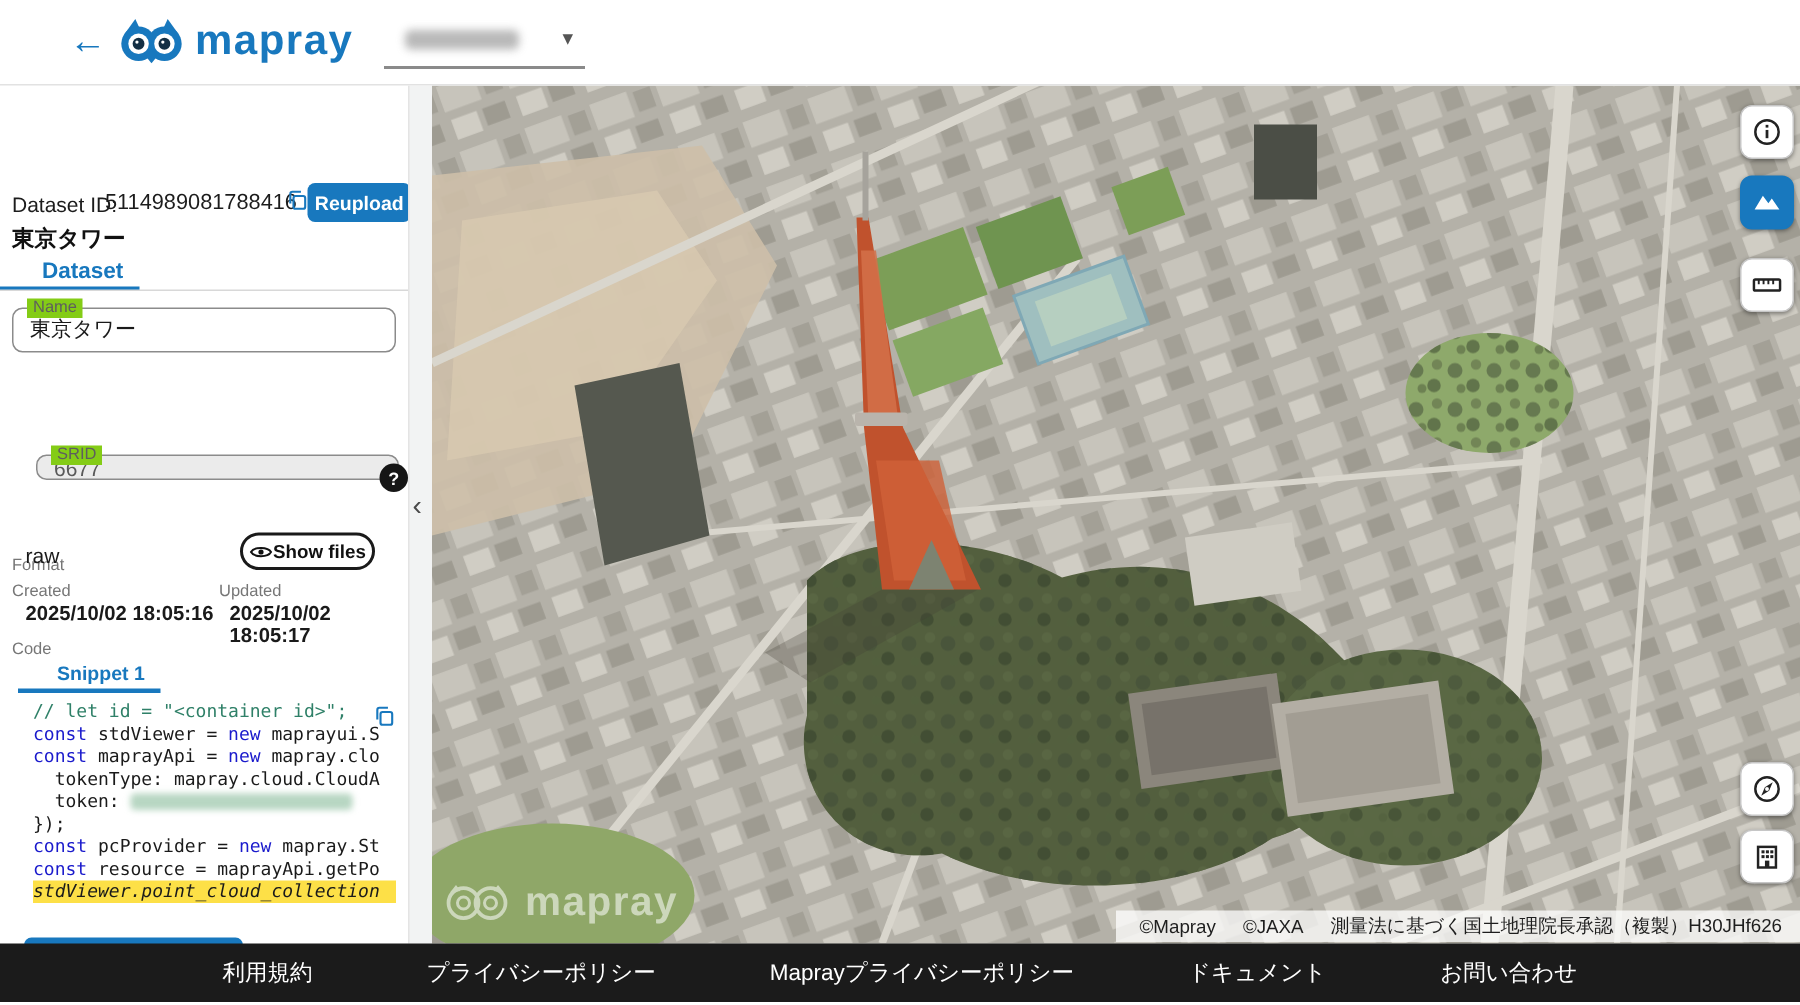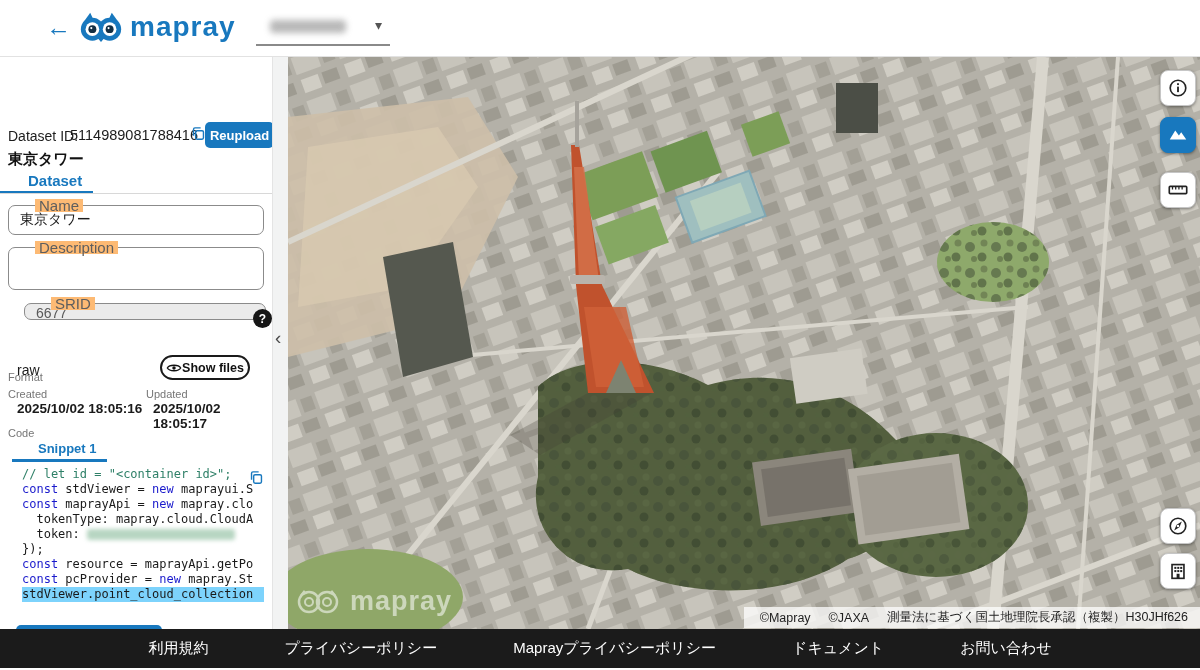--- a/index.html
+++ b/index.html
@@ -22,21 +22,21 @@
   .copy-ic { cursor:pointer; }
   .copy-id { position:absolute; left:190px; top:68px; }
   .btn-blue { background:#1878be; color:#fff; font-weight:bold; font-size:13px; border:none; border-radius:5px; cursor:pointer; font-family:inherit; }
   .reupload { position:absolute; left:205px; top:65px; width:69px; height:26px; }
   .ds-title { position:absolute; left:8px; top:93px; font-size:15px; font-weight:bold; color:#111; }
   .tab { position:absolute; left:28px; top:115px; font-size:15px; font-weight:bold; color:#1878be; cursor:pointer; }
   .tab-underline { position:absolute; left:0; top:134px; width:93px; height:3px; background:#1878be; }
   .tab-border { position:absolute; left:0; top:136px; width:272px; border-top:1px solid #d8d8d8; }
 
   .field { position:absolute; border:1px solid #8b8b8b; border-radius:7px; background:#fff; }
-  .flabel { position:absolute; top:-7px; left:26px; font-size:15px; color:#5e5e5e; background:#fdba74; padding:0 4px; line-height:13px; }
+  .flabel { position:absolute; top:-7px; left:9px; font-size:11px; color:#5e5e5e; background:#84cc16; padding:0 4px; line-height:13px; }
   .field input, .field textarea { width:100%; height:100%; border:none; outline:none; background:transparent; font-family:inherit; font-size:14px; color:#1a1a1a; padding:5px 11px; resize:none; border-radius:7px; }
   .f-name { left:8px; top:148px; width:256px; height:30px; }
   .f-desc { left:8px; top:190px; width:256px; height:43px; }
   .f-srid { left:8px; top:246px; width:242px; height:17px; background:#ebebeb;margin-left:16px; }
   .f-srid input { color:#595959; }
   .qmark { position:absolute; left:253px; top:252px; width:19px; height:19px; border-radius:50%; background:#161616; color:#fff; font-size:12px; font-weight:bold; display:flex; align-items:center; justify-content:center; cursor:pointer; }
 
   .small-label { position:absolute; font-size:11px; color:#767676; }
   .lab-format { left:8px; top:291px;margin-top:23px; }
   .val-format { position:absolute; left:17px; top:305px; font-size:14px; color:#1a1a1a; }
@@ -45,21 +45,21 @@
   .lab-updated { left:146px; top:331px;text-align:center; }
   .val-dt { position:absolute; top:344px; font-size:13.5px; font-weight:600; color:#1a1a1a; }
   .val-created { left:17px; }
   .val-updated { left:153px; }
   .lab-code { left:8px; top:370px; }
   .snippet-tab { position:absolute; left:38px; top:384px; font-size:13px; font-weight:bold; color:#1878be; cursor:pointer; }
   .snippet-underline { position:absolute; left:12px; top:402px; width:95px; height:3px; background:#1878be; }
 
   .code-block { position:absolute; left:22px; top:410px; width:242px; height:140px; overflow:hidden; font-family:"DejaVu Sans Mono",monospace; font-size:12px; line-height:15px; color:#1a1a1a; }
   .code-line { white-space:pre; }
-  .code-line.hl { background:#7dd3fc; margin-left:-14px; padding-left:14px; }
+  .code-line.hl { background:#fde047; margin-left:-14px; padding-left:14px;font-style:italic; }
   .c-kw { color:#1a1acc; }
   .c-com { color:#2f8068; }
   .blob { display:inline-block; width:148px; height:11px; background:#b7d6c2; border-radius:3px; filter:blur(2px); vertical-align:middle; }
   .copy-code { position:absolute; left:248px; top:412px; }
   .add-attr { position:absolute; left:16px; top:568px; height:25px; padding:0 12px; }
   .sb-divider { position:absolute; left:0; top:604px; width:272px; border-top:1px solid #ddd; }
 
   
   #gutter { position:absolute; left:272px; top:57px; width:16px; height:572px; background:#f2f3f3; border-left:1px solid #e4e4e4; z-index:4; cursor:pointer; }
   .gutter-chev { position:absolute; left:2px; top:270px; font-size:19px; color:#4a4a4a; }
@@ -118,24 +118,20 @@
     <button class="btn-blue reupload">Reupload</button>
     <div class="ds-title">東京タワー</div>
     <div class="tab">Dataset</div>
     <div class="tab-underline"></div>
     <div class="tab-border"></div>
 
     <div class="field f-name">
       <span class="flabel">Name</span>
       <input value="東京タワー" style="">
     </div>
-    <div class="field f-desc">
-      <span class="flabel">Description</span>
-      <textarea style=""></textarea>
-    </div>
     <div class="field f-srid">
       <span class="flabel">SRID</span>
       <input disabled="" value="6677" style="">
     </div>
     <span class="qmark">?</span>
 
     <span class="small-label lab-format">Format</span>
     <span class="val-format">raw</span>
     <button class="showfiles">
       <span style="display:flex;">
@@ -156,22 +152,22 @@
     <span class="snippet-tab">Snippet 1</span>
     <div class="snippet-underline"></div>
 
     <div class="code-block">
         <div class="code-line"><span class="c-com">// let id = "&lt;container id&gt;";</span></div>
         <div class="code-line"><span class="c-kw">const</span> stdViewer = <span class="c-kw">new</span> maprayui.S</div>
         <div class="code-line"><span class="c-kw">const</span> maprayApi = <span class="c-kw">new</span> mapray.clo</div>
         <div class="code-line">  tokenType: mapray.cloud.CloudA</div>
         <div class="code-line">  token: <span class="blob"></span></div>
         <div class="code-line">});</div>
+        <div class="code-line"><span class="c-kw">const</span> pcProvider = <span class="c-kw">new</span> mapray.St</div>
         <div class="code-line"><span class="c-kw">const</span> resource = maprayApi.getPo</div>
-        <div class="code-line"><span class="c-kw">const</span> pcProvider = <span class="c-kw">new</span> mapray.St</div>
         <div class="code-line hl">stdViewer.point_cloud_collection</div>
       </div>
     <span class="copy-ic copy-code">
       <svg width="17" height="17" viewBox="0 0 24 24" fill="none" stroke="#1878be" stroke-width="2">
         <rect x="8" y="8" width="11" height="12" rx="2"></rect>
         <path d="M5,15 V6 a2,2 0 0 1 2,-2 h8"></path>
       </svg>
     </span>
 
     <button class="btn-blue add-attr">Add Attribution Info</button>

